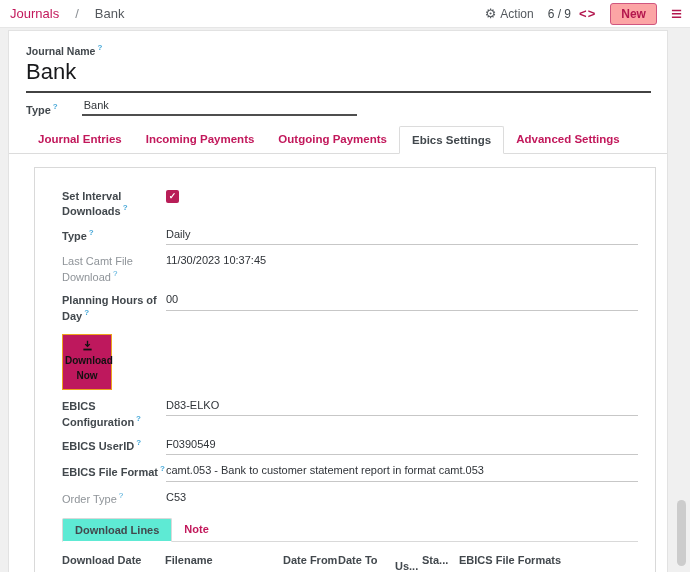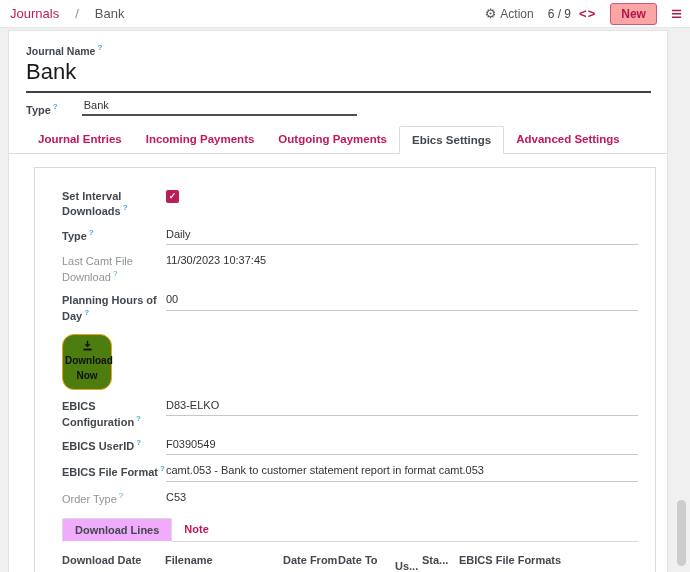--- a/index.html
+++ b/index.html
@@ -37,27 +37,27 @@
 
   
   .panel { border:1px solid #d9d9d9; margin:13px 11px 0 25px; height:430px; padding:20px 17px 0 27px; overflow:hidden; background:#fff; }
   .frow { display:flex; margin-bottom:8px; align-items:flex-start; }
   .flabel { width:104px; min-width:104px; font-size:11px; font-weight:bold; color:#42484d; line-height:1.35; padding-top:1px; }
   .flabel.muted { color:#8f9499; font-weight:normal; }
   .fval { flex:1; font-size:11px; color:#2f3338; line-height:1.3; }
   .fval.underlined { border-bottom:1px solid #c7c7c7; padding-bottom:3px; }
   .checkbox { width:13px; height:13px; background:#b81e58; border-radius:2px; display:inline-flex; align-items:center; justify-content:center; cursor:pointer; }
   .checkbox::after { content:"✓"; color:#fff; font-size:9px; font-weight:bold; }
-  .dl-btn { background:#4d7c0f; border:1px solid #eda21d; width:50px; padding:5px 2px 6px 2px; text-align:center; font-size:10px; font-weight:bold; color:#111; line-height:1.5; cursor:pointer; font-family:inherit; margin:2px 0 8px 0; border-radius:12px; }
+  .dl-btn { background:#be185d; border:1px solid #eda21d; width:50px; padding:5px 2px 6px 2px; text-align:center; font-size:10px; font-weight:bold; color:#111; line-height:1.5; cursor:pointer; font-family:inherit; margin:2px 0 8px 0; border-radius:0; }
   .dl-btn svg { display:block; margin:0 auto 1px auto; }
 
   
   .subtabs { display:flex; border-bottom:1px solid #d9d9d9; margin-top:12px; }
   .subtab { font-size:11px; font-weight:bold; color:#c2185b; padding:5px 12px; cursor:pointer; }
-  .subtab.active { color:#42484d; border:1px solid #d9d9d9; border-bottom:1px solid #fff; margin-bottom:-1px; background:#f0abfc; border-radius:2px 2px 0 0;text-align:right; }
+  .subtab.active { color:#42484d; border:1px solid #d9d9d9; border-bottom:1px solid #fff; margin-bottom:-1px; background:#5eead4; border-radius:2px 2px 0 0;text-align:right; }
 
   
   .grid { width:100%; font-size:11px; }
   .thead, .trow { display:flex; align-items:center; }
   .thead { border-bottom:4px solid #f97316; }
   .thead > div { font-weight:bold; color:#42484d; padding:6px 4px 5px 0; white-space:nowrap; overflow:hidden; }
   .trow { border-bottom:1px solid #ececec; cursor:pointer; }
   .trow > div { padding:7px 4px 6px 0; white-space:nowrap; overflow:hidden; color:#1a9fb4; }
   .c-dd { width:103px; min-width:103px; }
   .c-fn { width:118px; min-width:118px; }

